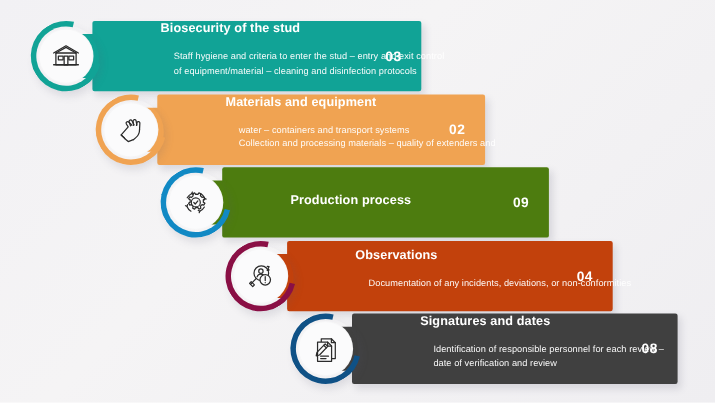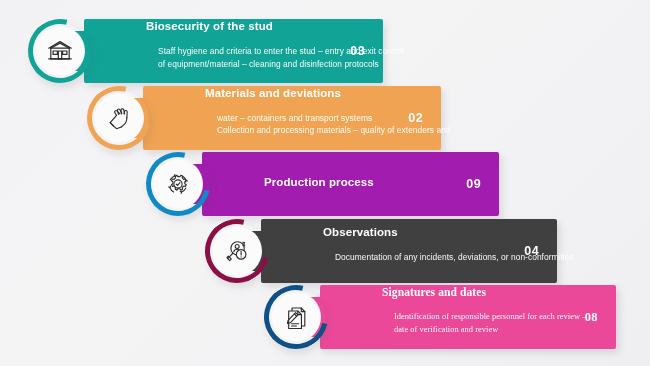--- a/index.html
+++ b/index.html
@@ -98,21 +98,21 @@
     <rect x="18.8" y="16" width="4.6" height="3.6"></rect>
     <rect x="14.2" y="16" width="3.6" height="8.4"></rect>
     <path d="M4 24.4 L28 24.4"></path>
   </svg>
         </div>
       </div>
     </div>
     <div class="row" style="left: 87px; top: 85.5px;">
       <div class="bar" style="background: rgb(240, 163, 82); width: 298px;">
         <div class="txtwrap">
-          <p class="title">Materials and deviations</p>
+          <p class="title">Materials and equipment</p>
           <p class="desc">
             <span>water – containers and transport systems</span>
             <span>Collection and processing materials – quality of extenders and</span>
           </p>
         </div>
         <div class="num">02</div>
       </div>
       <div class="ringshadow"></div>
       <div class="ring" style="border-color: rgb(240, 163, 82);"></div>
       <div class="ringwhite">
@@ -123,21 +123,21 @@
     <path d="M18.6 11.6 L18.1 7.6 a1.55 1.55 0 0 1 2.9-.6 L21.8 11.4"></path>
     <path d="M21.4 11.8 L21.9 8.8 a1.5 1.5 0 0 1 2.8.5 L24.4 15.4"></path>
     <path d="M24.4 15.4 c0 3.6 -1.4 6.4 -3.6 8.2 l-2.4 2"></path>
     <path d="M10.2 24.6 L13.4 27.4 L18.4 25.6"></path>
     <path d="M6.6 21 L9.8 24"></path>
   </svg>
         </div>
       </div>
     </div>
     <div class="row" style="left: 146px; top: 152px;">
-      <div class="bar" style="background: #a21caf; width: 297px;">
+      <div class="bar" style="background: #4d7c0f; width: 297px;">
         <div class="txtwrap">
           <p class="title">Production process</p>
         </div>
         <div class="num">09</div>
       </div>
       <div class="ringshadow"></div>
       <div class="ring" style="border-color: rgb(17, 137, 196);"></div>
       <div class="ringwhite">
         <div>
   <svg width="32" height="32" viewBox="0 0 32 32" fill="none" stroke="#2b2b2b" stroke-width="1.1" stroke-linejoin="round" stroke-linecap="round">
@@ -150,21 +150,21 @@
     <path d="M19.1 25.4 l.6 -1.5 -1.5 -.5"></path>
     <path d="M20.4 8 a9.4 9.4 0 0 1 3.7 4.3"></path>
     <path d="M25.4 13 l-1.5 -.55 -.4 1.5"></path>
     <path d="M11.6 24 a9.4 9.4 0 0 1 -3.7 -4.3"></path>
     <path d="M6.6 19 l1.5 .55 .4 -1.5"></path>
   </svg>
         </div>
       </div>
     </div>
     <div class="row" style="left: 205px; top: 218.5px;">
-      <div class="bar" style="background: #404040; width: 296px;">
+      <div class="bar" style="background: #c2410c; width: 296px;">
         <div class="txtwrap">
           <p class="title">Observations</p>
           <p class="desc">
             <span>Documentation of any incidents, deviations, or non-conformities</span>
           </p>
         </div>
         <div class="num">04</div>
       </div>
       <div class="ringshadow"></div>
       <div class="ring" style="border-color: rgb(138, 15, 69);"></div>
@@ -178,21 +178,21 @@
     <path d="M12.5 16.8 a3.9 3.9 0 0 1 7.4 0"></path>
     <path d="M22.3 6.6 l1.8 .3 -.9 1.6 .9 1.6 -1.8 .3"></path>
     <circle cx="20.4" cy="19.6" r="5.1" fill="#fbfbfc"></circle>
     <path d="M20.4 16.6 L20.4 20.3"></path>
     <path d="M20.4 22.2 L20.4 22.4"></path>
   </svg>
         </div>
       </div>
     </div>
     <div class="row" style="left: 264px; top: 285px;">
-      <div class="bar" style="background: #ec4899; width: 296px; font-family: Liberation Serif, serif;">
+      <div class="bar" style="background: #404040; width: 296px;">
         <div class="txtwrap">
           <p class="title">Signatures and dates</p>
           <p class="desc">
             <span>Identification of responsible personnel for each review –</span>
             <span>date of verification and review</span>
           </p>
         </div>
         <div class="num">08</div>
       </div>
       <div class="ringshadow"></div>

